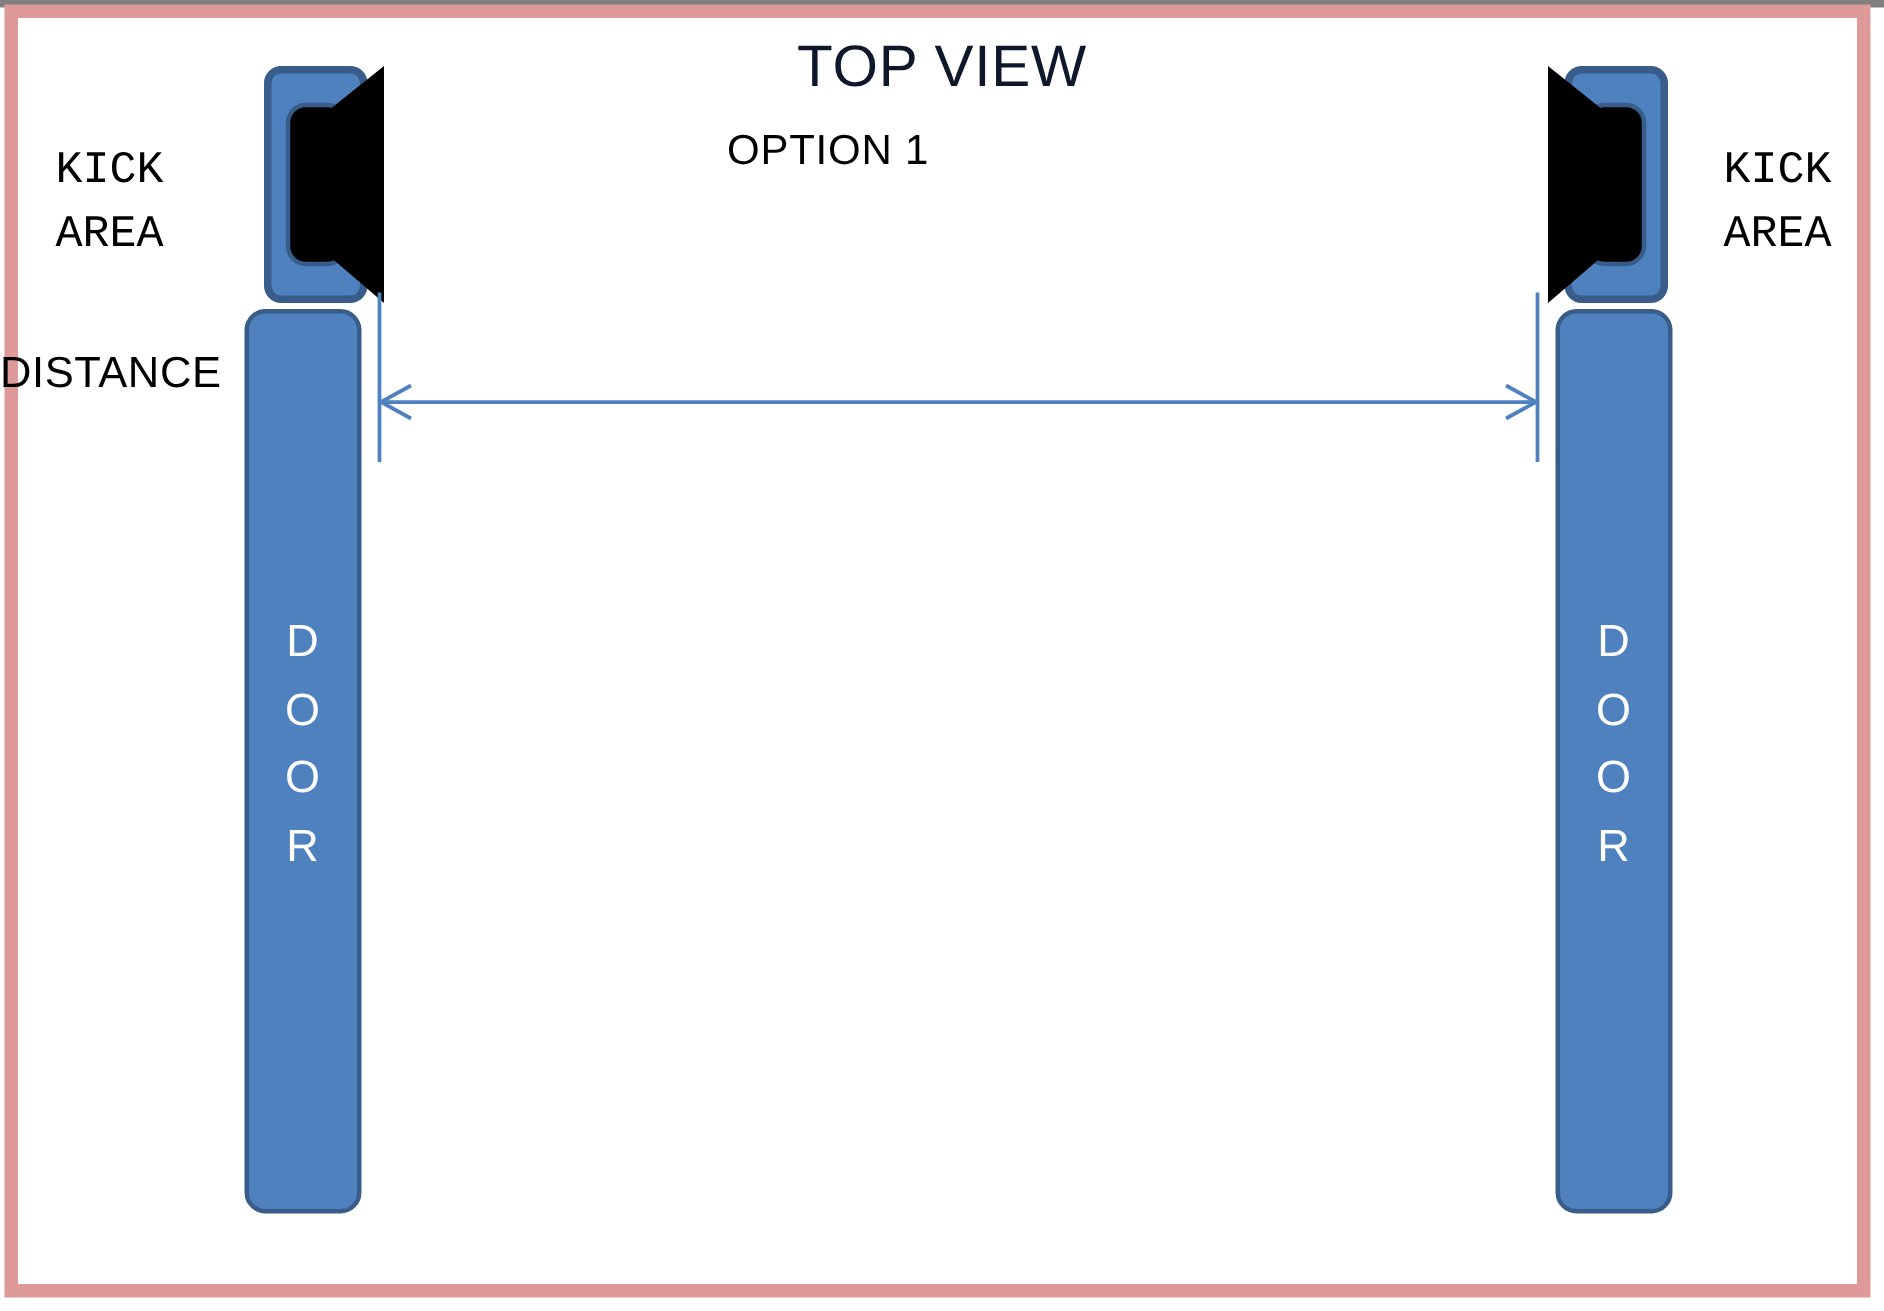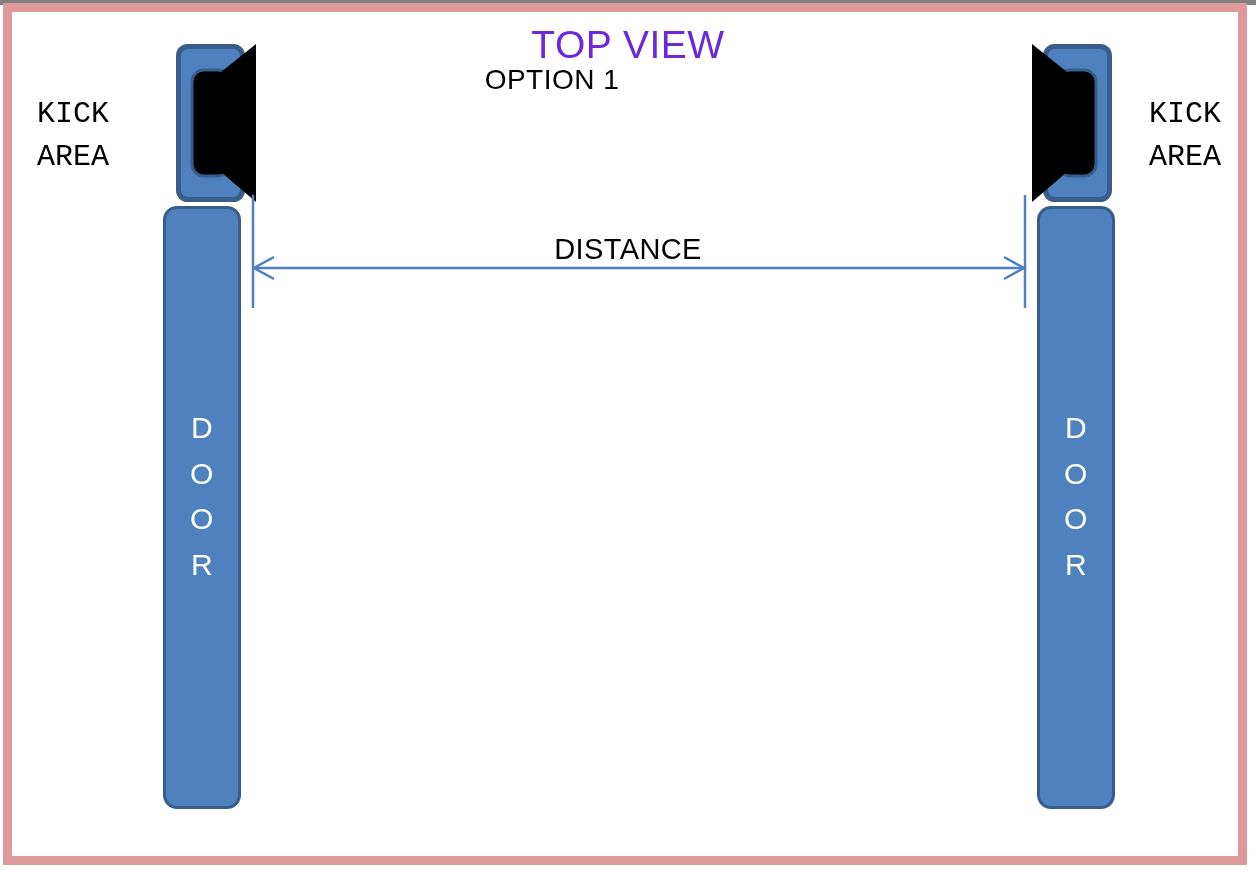--- a/index.html
+++ b/index.html
@@ -49,28 +49,28 @@
   }
 
   
   .title-main {
     position: absolute;
     left: 0;
     top: 23px;
     width: 1256px;
     text-align: center;
     font-size: 39px;
-    color: #6d28d9;
+    color: #0f172a;
     letter-spacing: 0.5px;
     white-space: nowrap;
   }
   .title-sub {
     position: absolute;
     left: 0;
-    top: 64px;
+    top: 84px;
     width: 1104px;
     text-align: center;
     font-size: 28px;
     color: #000000;
     letter-spacing: 0.5px;
     white-space: nowrap;
   }
 
   
   .kick-label {
@@ -130,21 +130,20 @@
     top: 0;
     width: 1256px;
     height: 874px;
     pointer-events: none;
   }
   .distance-label {
     position: absolute;
     left: 0;
     top: 233px;
     width: 1256px;
-    text-align: center;
     font-size: 29px;
     color: #000000;
     letter-spacing: 0.4px;
     white-space: nowrap;
   }
 </style>
 </head>
 <body>
 
 <div id="diagram-root">

